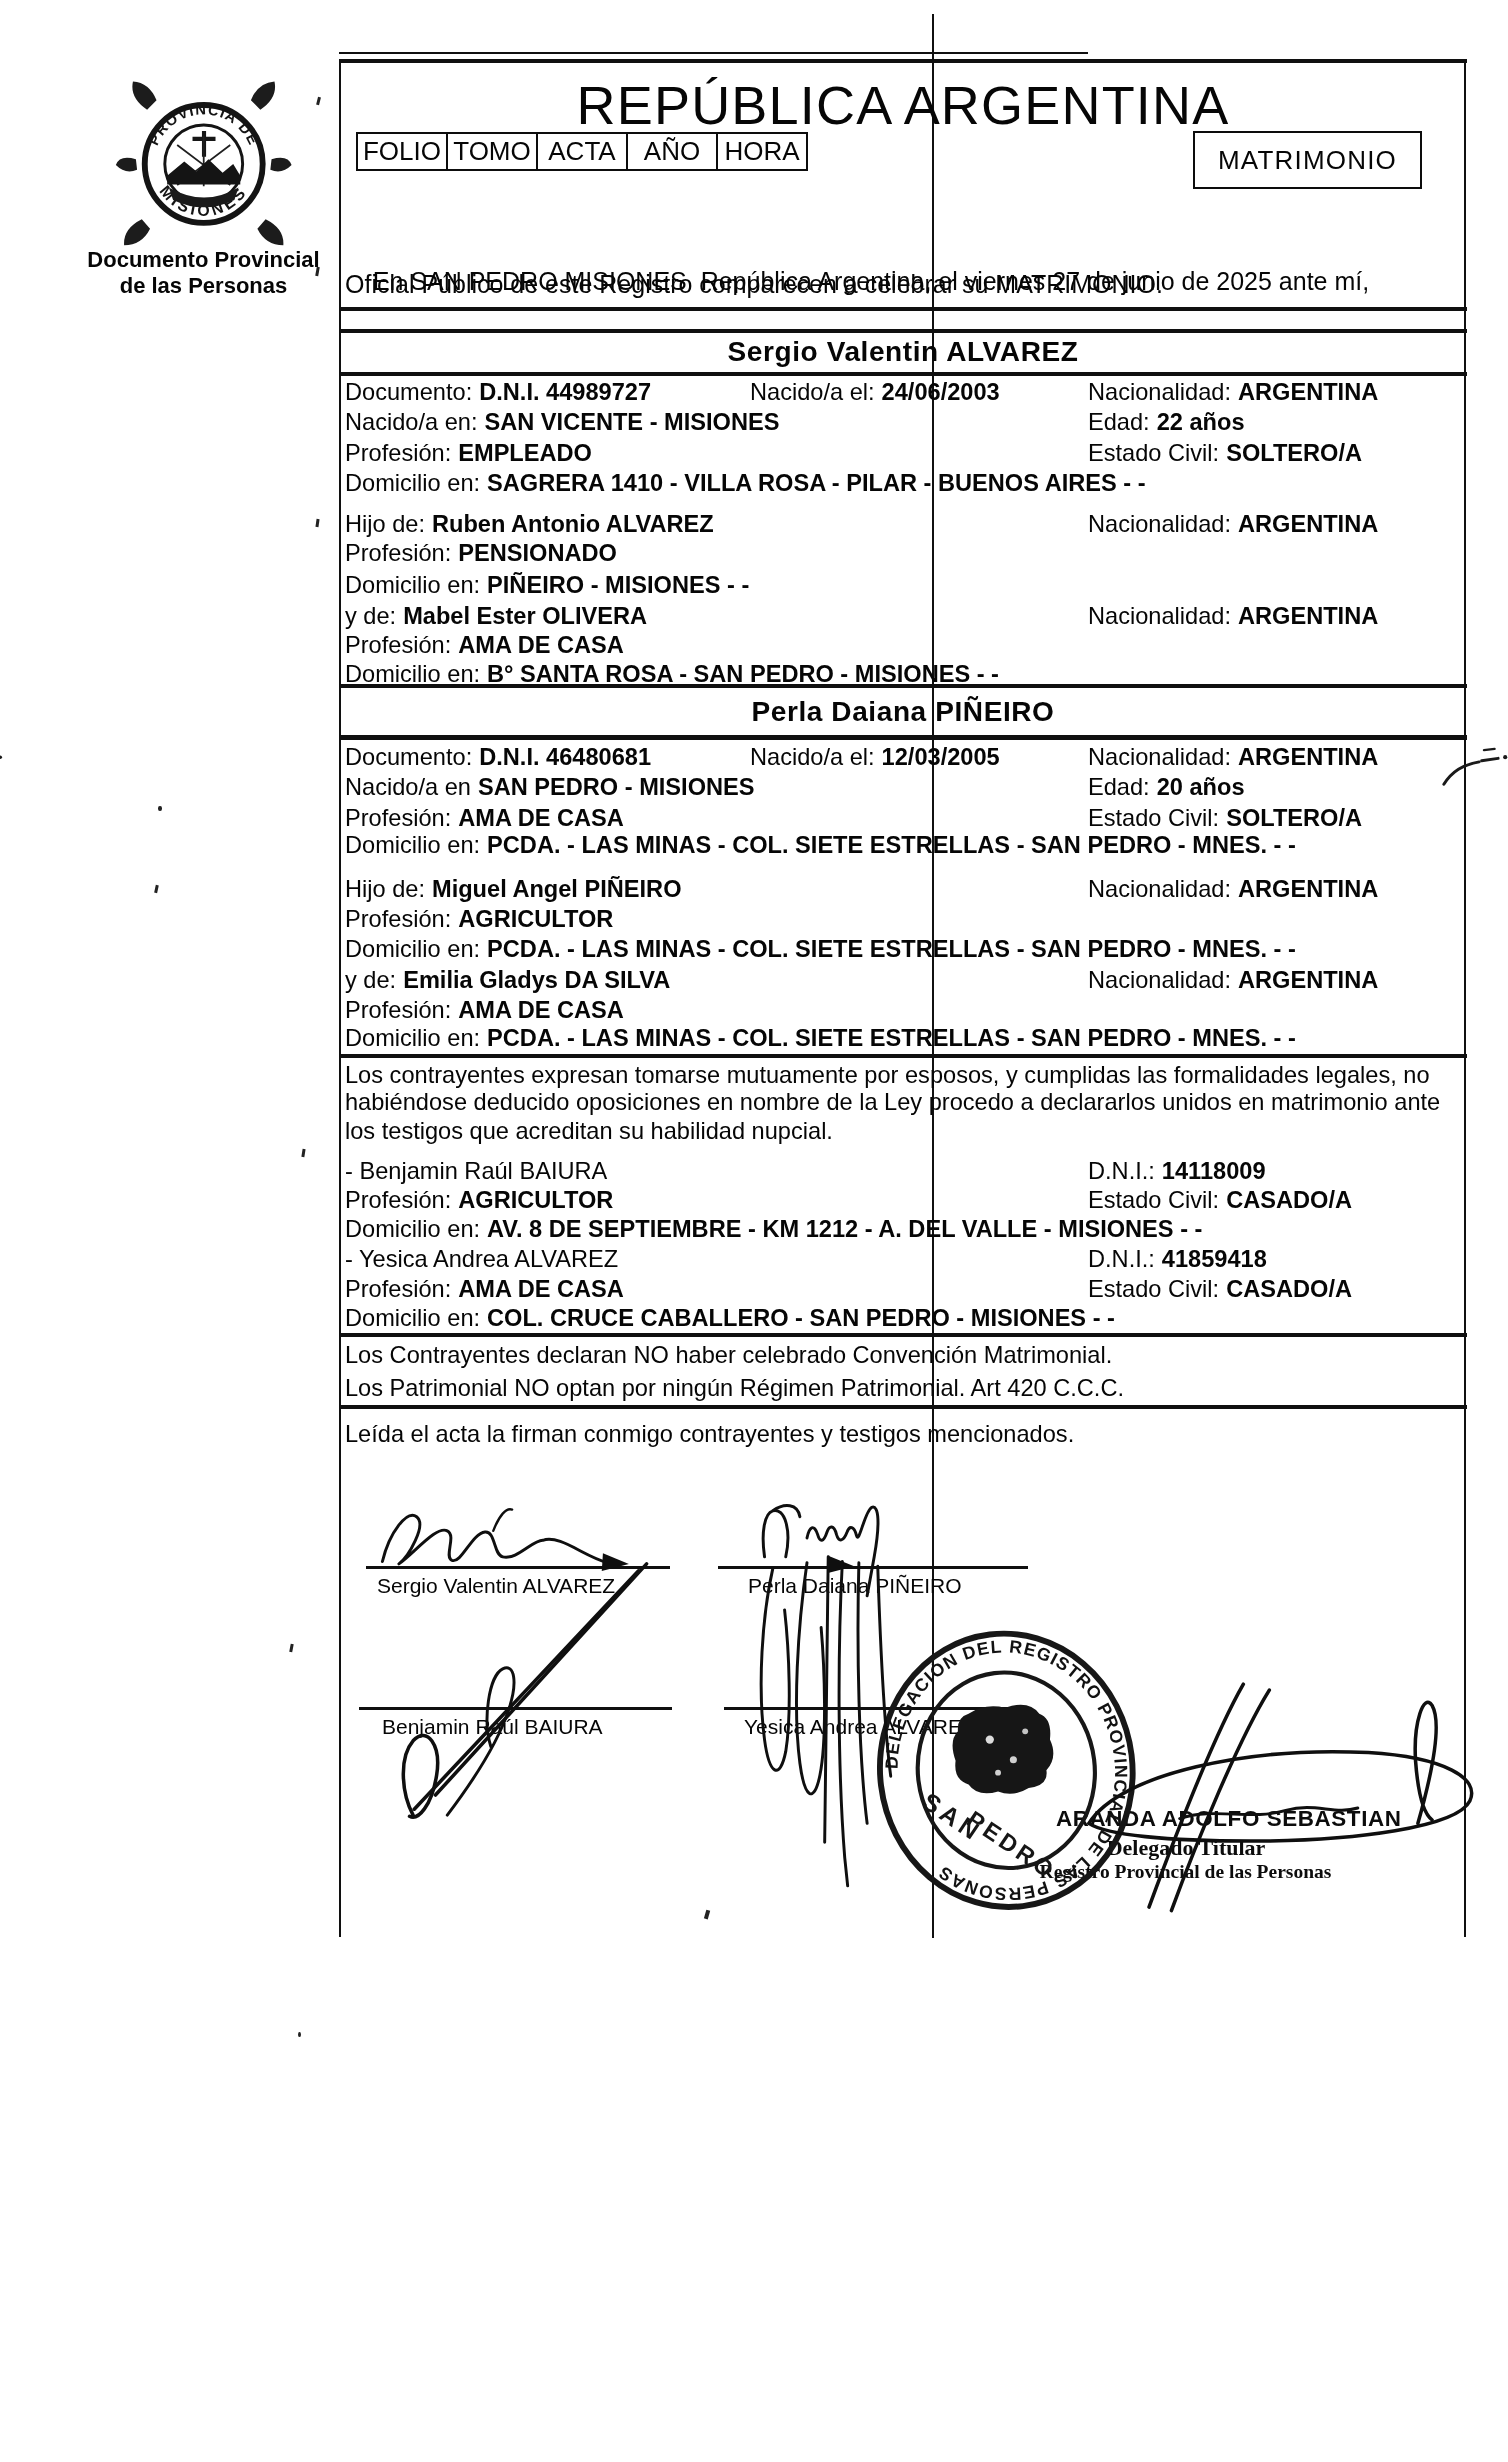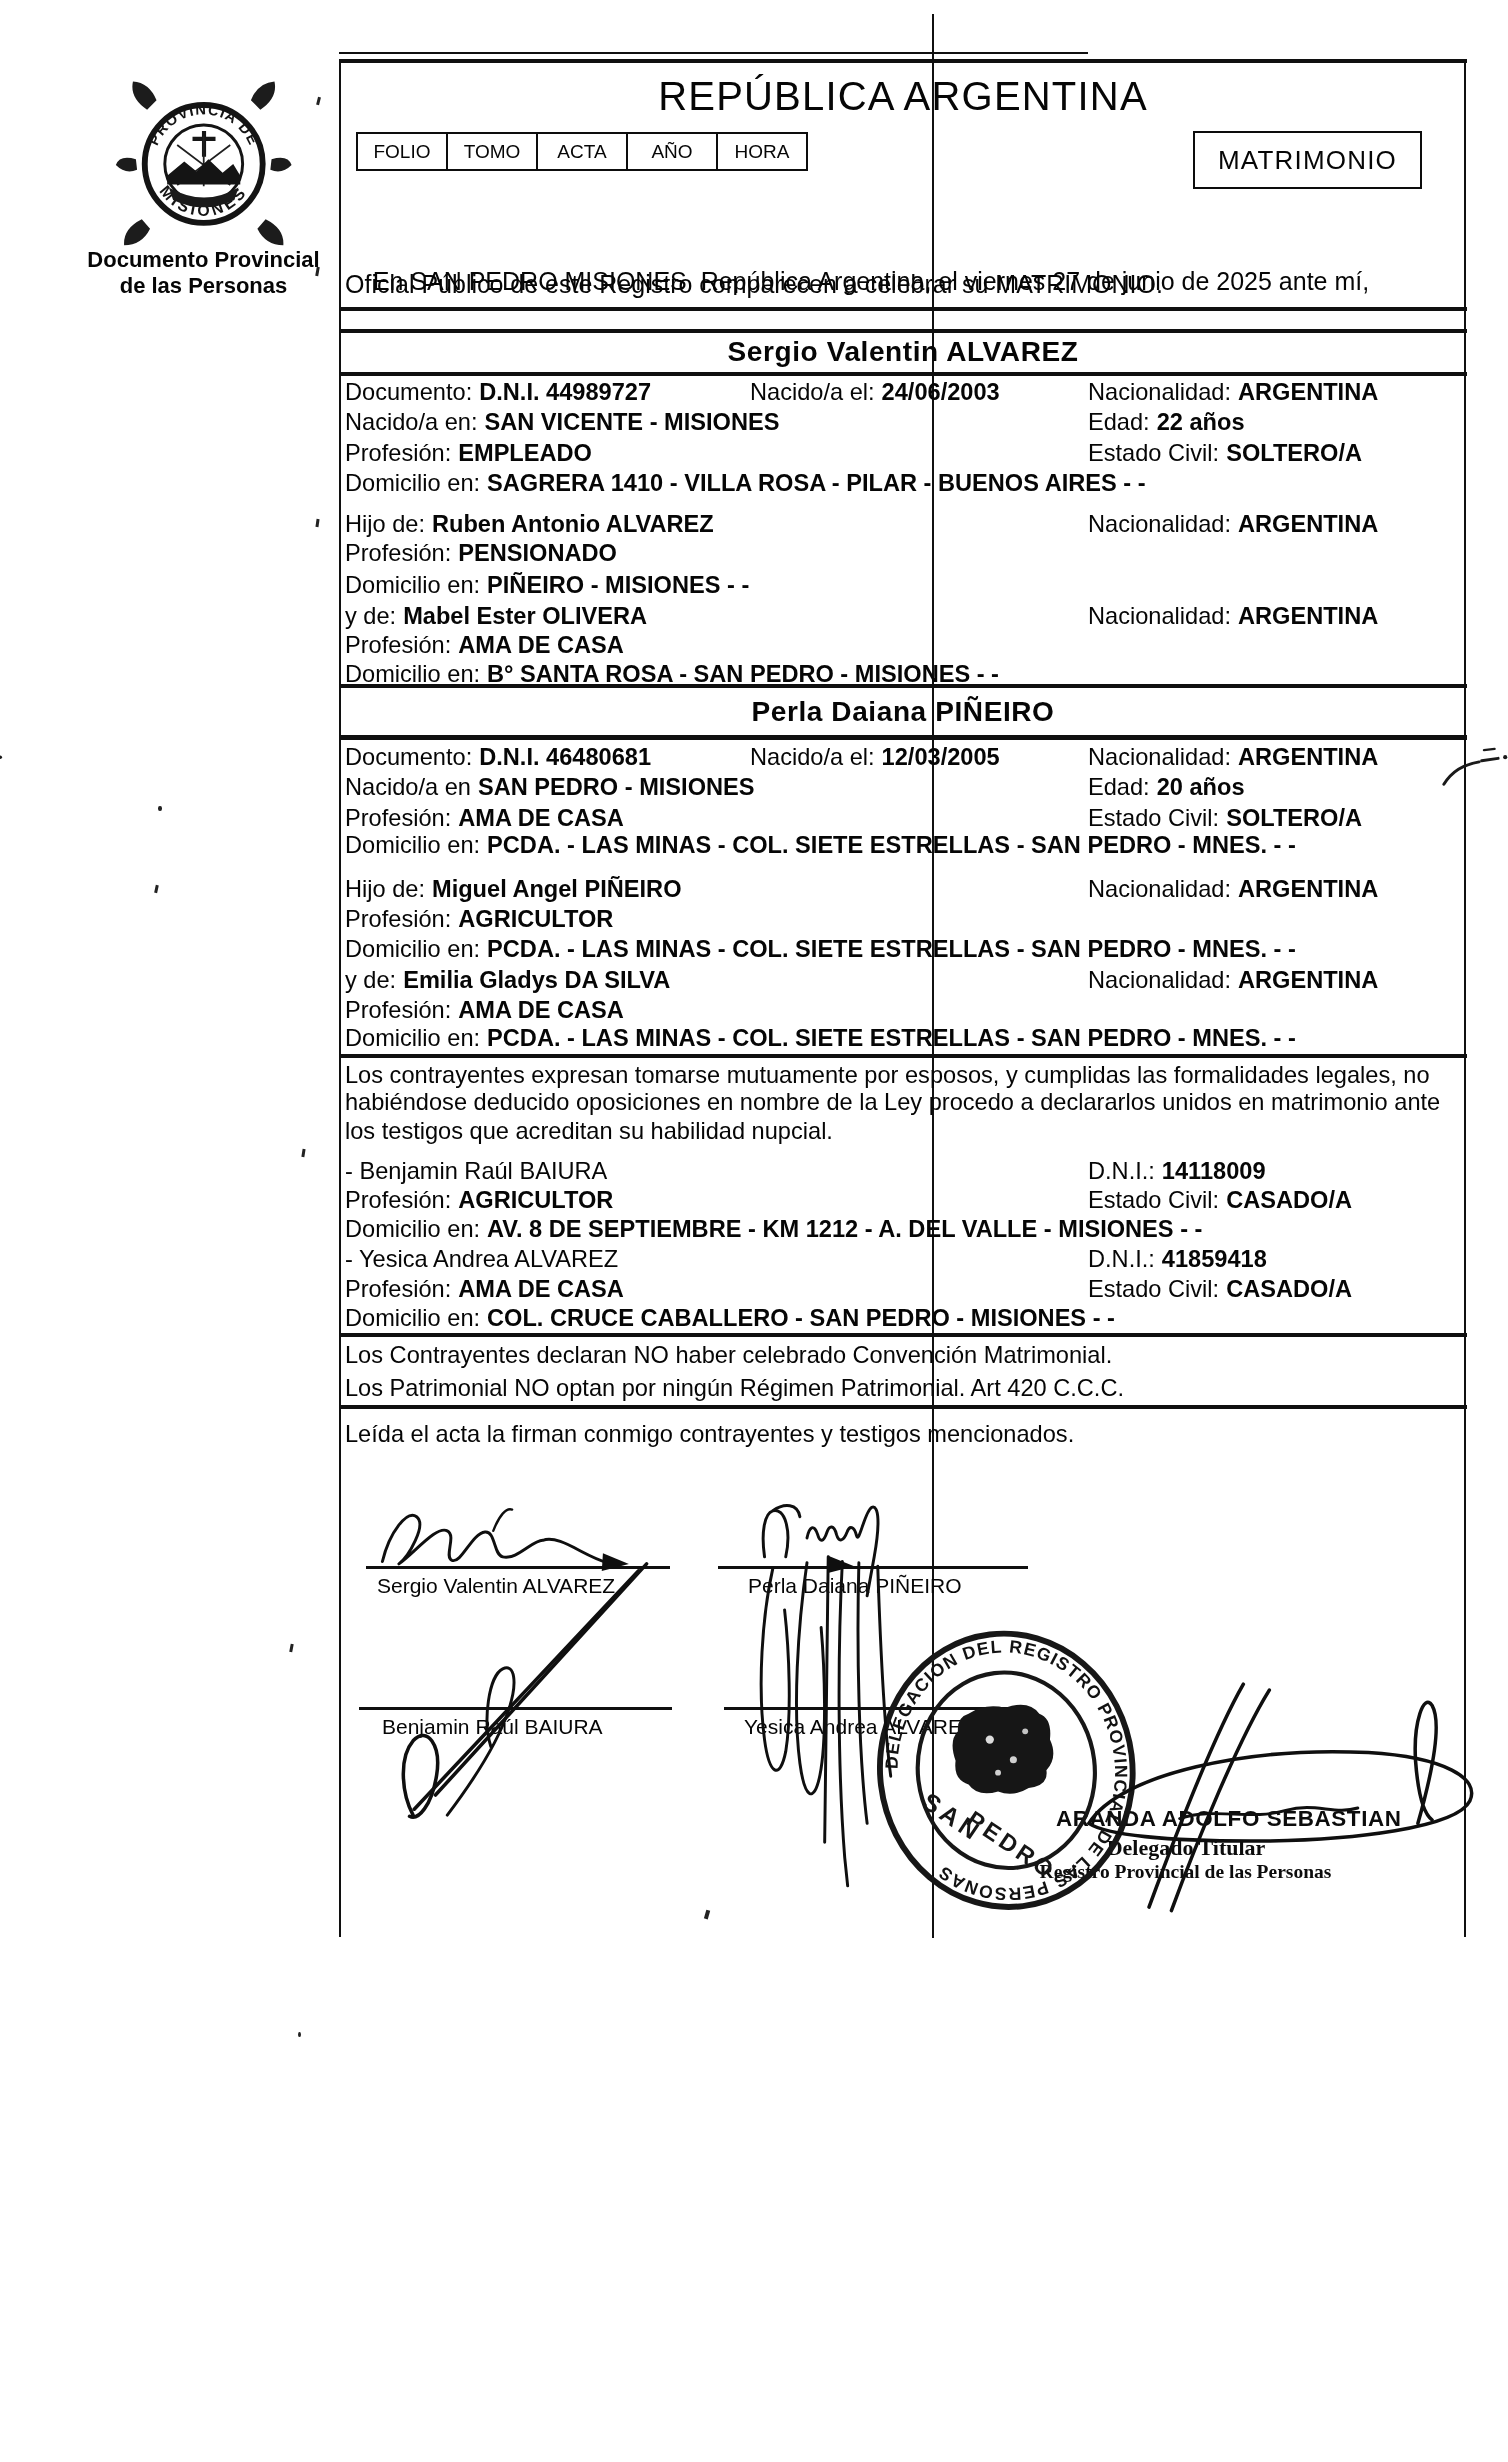--- a/index.html
+++ b/index.html
@@ -8,25 +8,25 @@
   .hline{position:absolute;background:#101010;}
   .vline{position:absolute;background:#101010;}
   .row{position:absolute;white-space:pre;font-size:23.6px;color:#060606;}
   .lbl{font-weight:400;}
   .val{font-weight:700;margin-left:7px;}
   .mixed{white-space:pre;}
   .b{font-weight:400;}
   .sec-title{position:absolute;left:339px;width:1128px;text-align:center;
              font-size:28px;font-weight:700;letter-spacing:0.6px;}
   .doc-title{position:absolute;left:339px;width:1128px;text-align:center;
-             font-size:40px;font-weight:400;letter-spacing:1.2px;}
+             font-size:54px;font-weight:400;letter-spacing:1.2px;}
   .acta{border-collapse:collapse;position:absolute;left:356px;top:132px;}
   .acta td{border:2.4px solid #0d0d0d;text-align:center;font-size:27px;
            width:81px;height:55px;padding:0 4.7px;font-weight:400;}
-  .acta tr.labels td{font-size:19px;height:33px;padding:1.2px 3.5px;margin-left:48px;}
+  .acta tr.labels td{font-size:26px;height:33px;padding:1.2px 3.5px;margin-left:48px;}
   .badge{position:absolute;left:1193px;top:131px;width:225px;height:54px;
          border:2.9px solid #0c0c0c;text-align:center;line-height:54px;
          font-size:26px;letter-spacing:1.2px;}
   .sig-line{position:absolute;height:2.9px;background:#101010;}
   .sig-label{position:absolute;font-size:21px;white-space:pre;}
   .official{position:absolute;text-align:center;white-space:pre;color:#0c0c0c;}
   .official.name{font-size:22.4px;font-weight:700;letter-spacing:0.6px;}
   .official.serif{font-family:"Liberation Serif","DejaVu Serif",serif;font-weight:700;}
   .seal-caption{position:absolute;width:271px;left:68px;text-align:center;
                 font-size:22px;font-weight:700;line-height:26px;}

